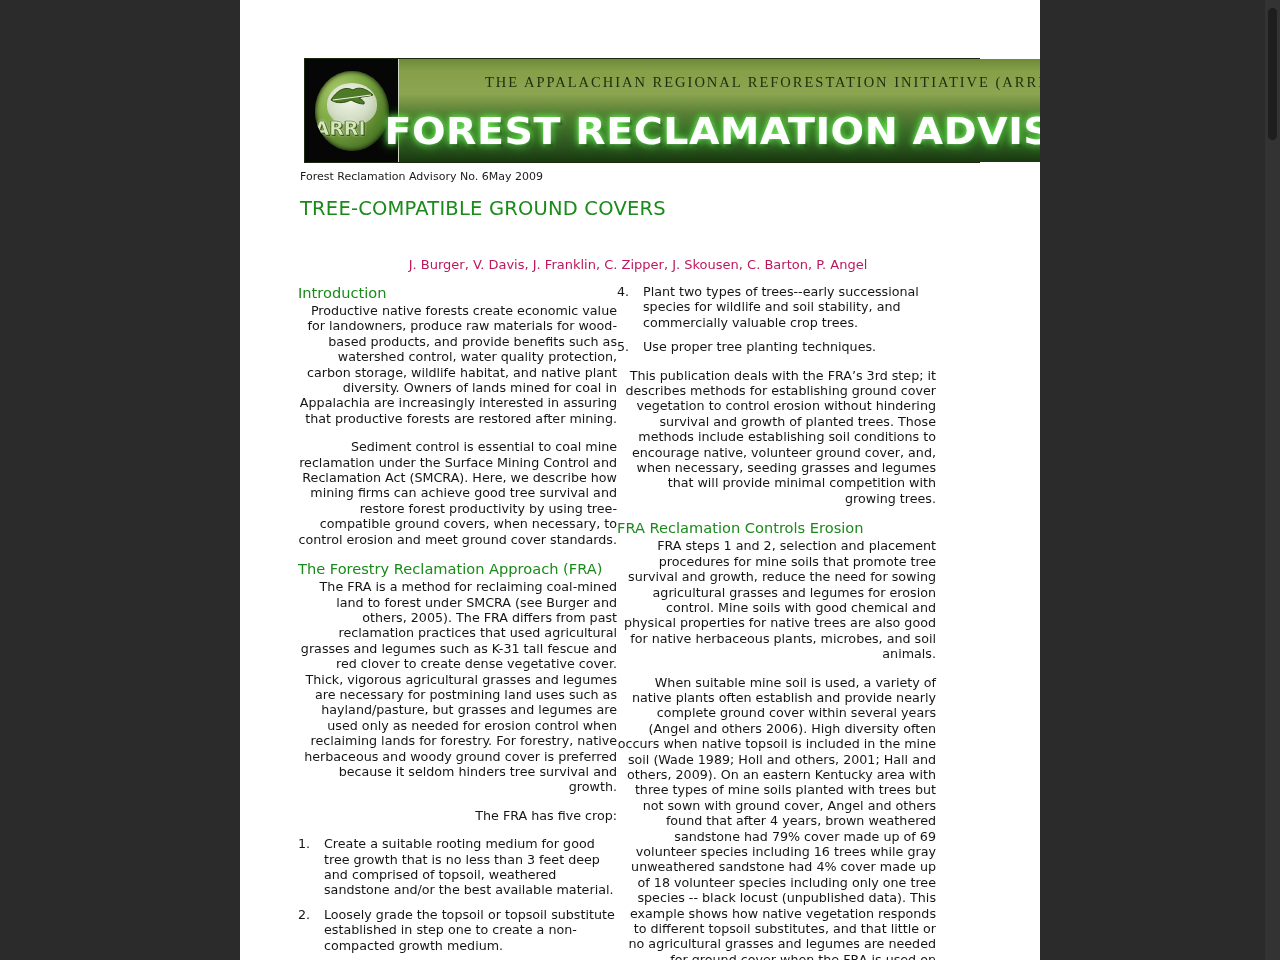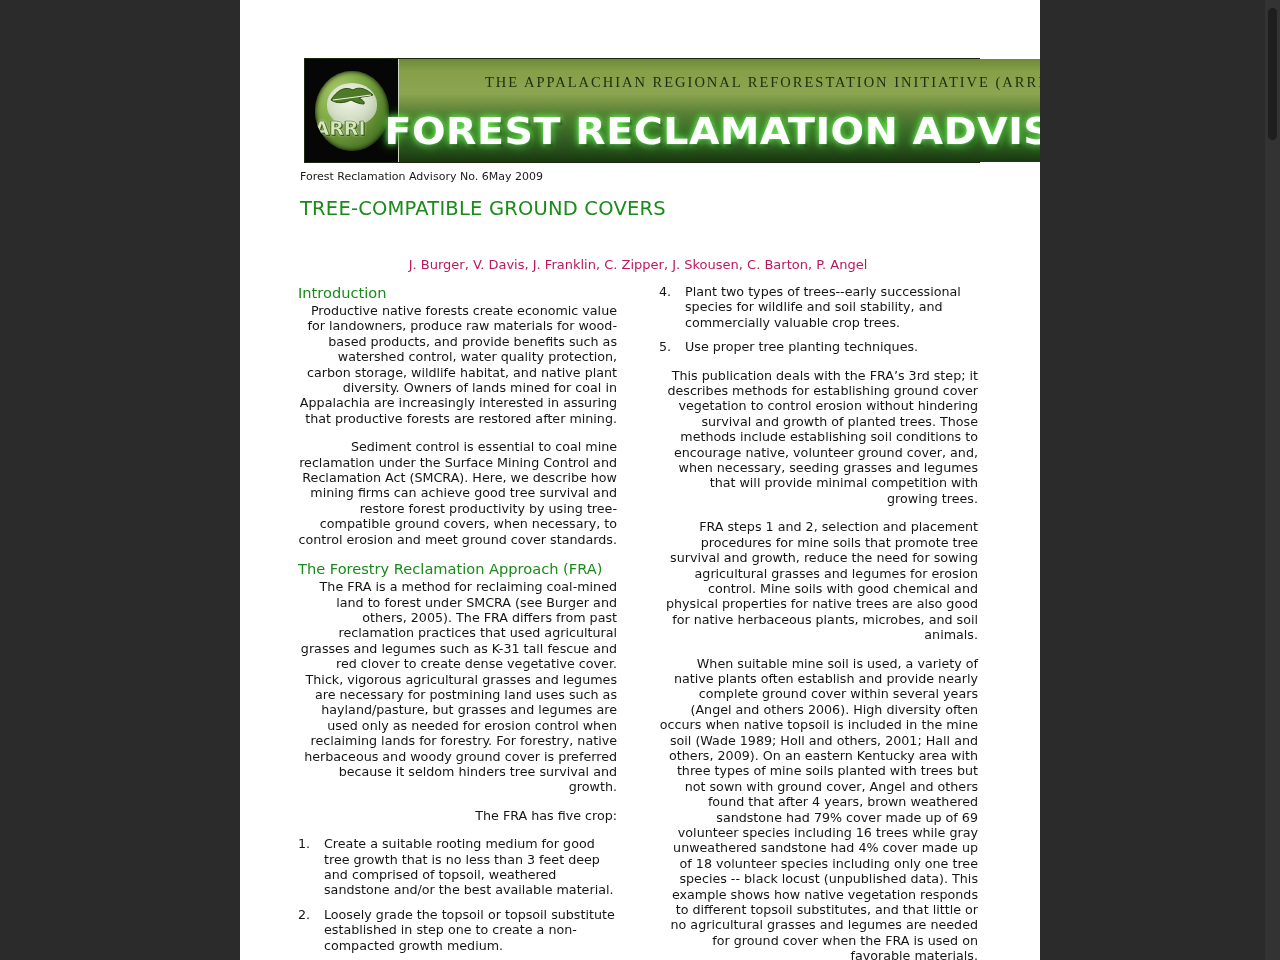--- a/index.html
+++ b/index.html
@@ -143,21 +143,20 @@
     font-size: 13px;
     margin-top: 6px;
   }
   
   .columns {
     position: absolute;
     left: 58px; top: 284px;
     width: 680px;
     height: 676px;
     display: flex;
-    gap: 42px;
   }
   .col { width: 319px; }
   h2.section {
     margin: 0 0 1px 0;
     color: #1a8a1a;
     font-size: 14.6px;
     font-weight: normal;
     line-height: 18px;
   }
   p.body {
@@ -268,20 +267,21 @@
             <span>Plant two types of trees--early successional species for wildlife and soil stability, and commercially valuable crop trees.</span>
           </li>
           <li>
             <span class="num">5.</span>
             <span>Use proper tree planting techniques.</span>
           </li>
         </ol>
 
         <p class="body">This publication deals with the FRA’s 3rd step; it describes methods for establishing ground cover vegetation to control erosion without hindering survival and growth of planted trees. Those methods include establishing soil conditions to encourage native, volunteer ground cover, and, when necessary, seeding grasses and legumes that will provide minimal competition with growing trees.</p>
 
+        <h2 class="section">FRA Reclamation Controls Erosion</h2>
         <p class="body">FRA steps 1 and 2, selection and placement procedures for mine soils that promote tree survival and growth, reduce the need for sowing agricultural grasses and legumes for erosion control.  Mine soils with good chemical and physical properties for native trees are also good for native herbaceous plants, microbes, and soil animals.</p>
         <p class="body">When suitable mine soil is used, a variety of native plants often establish and provide nearly complete ground cover within several years (Angel and others 2006). High diversity often occurs when native topsoil is included in the mine soil (Wade 1989; Holl and others, 2001; Hall and others, 2009).  On an eastern Kentucky area with three types of mine soils planted with trees but not sown with ground cover, Angel and others found that after 4 years, brown weathered sandstone had 79% cover made up of 69 volunteer species including 16 trees while gray unweathered sandstone had 4% cover made up of 18 volunteer species including only one tree species -- black locust (unpublished data). This example shows how native vegetation responds to different topsoil substitutes, and that little or no agricultural grasses and legumes are needed for ground cover when the FRA is used on favorable materials.</p>
       </div>
 
     </div>
   </div>
 
   <div class="scrollbar-track">
     <div class="scrollbar-thumb"></div>
   </div>

